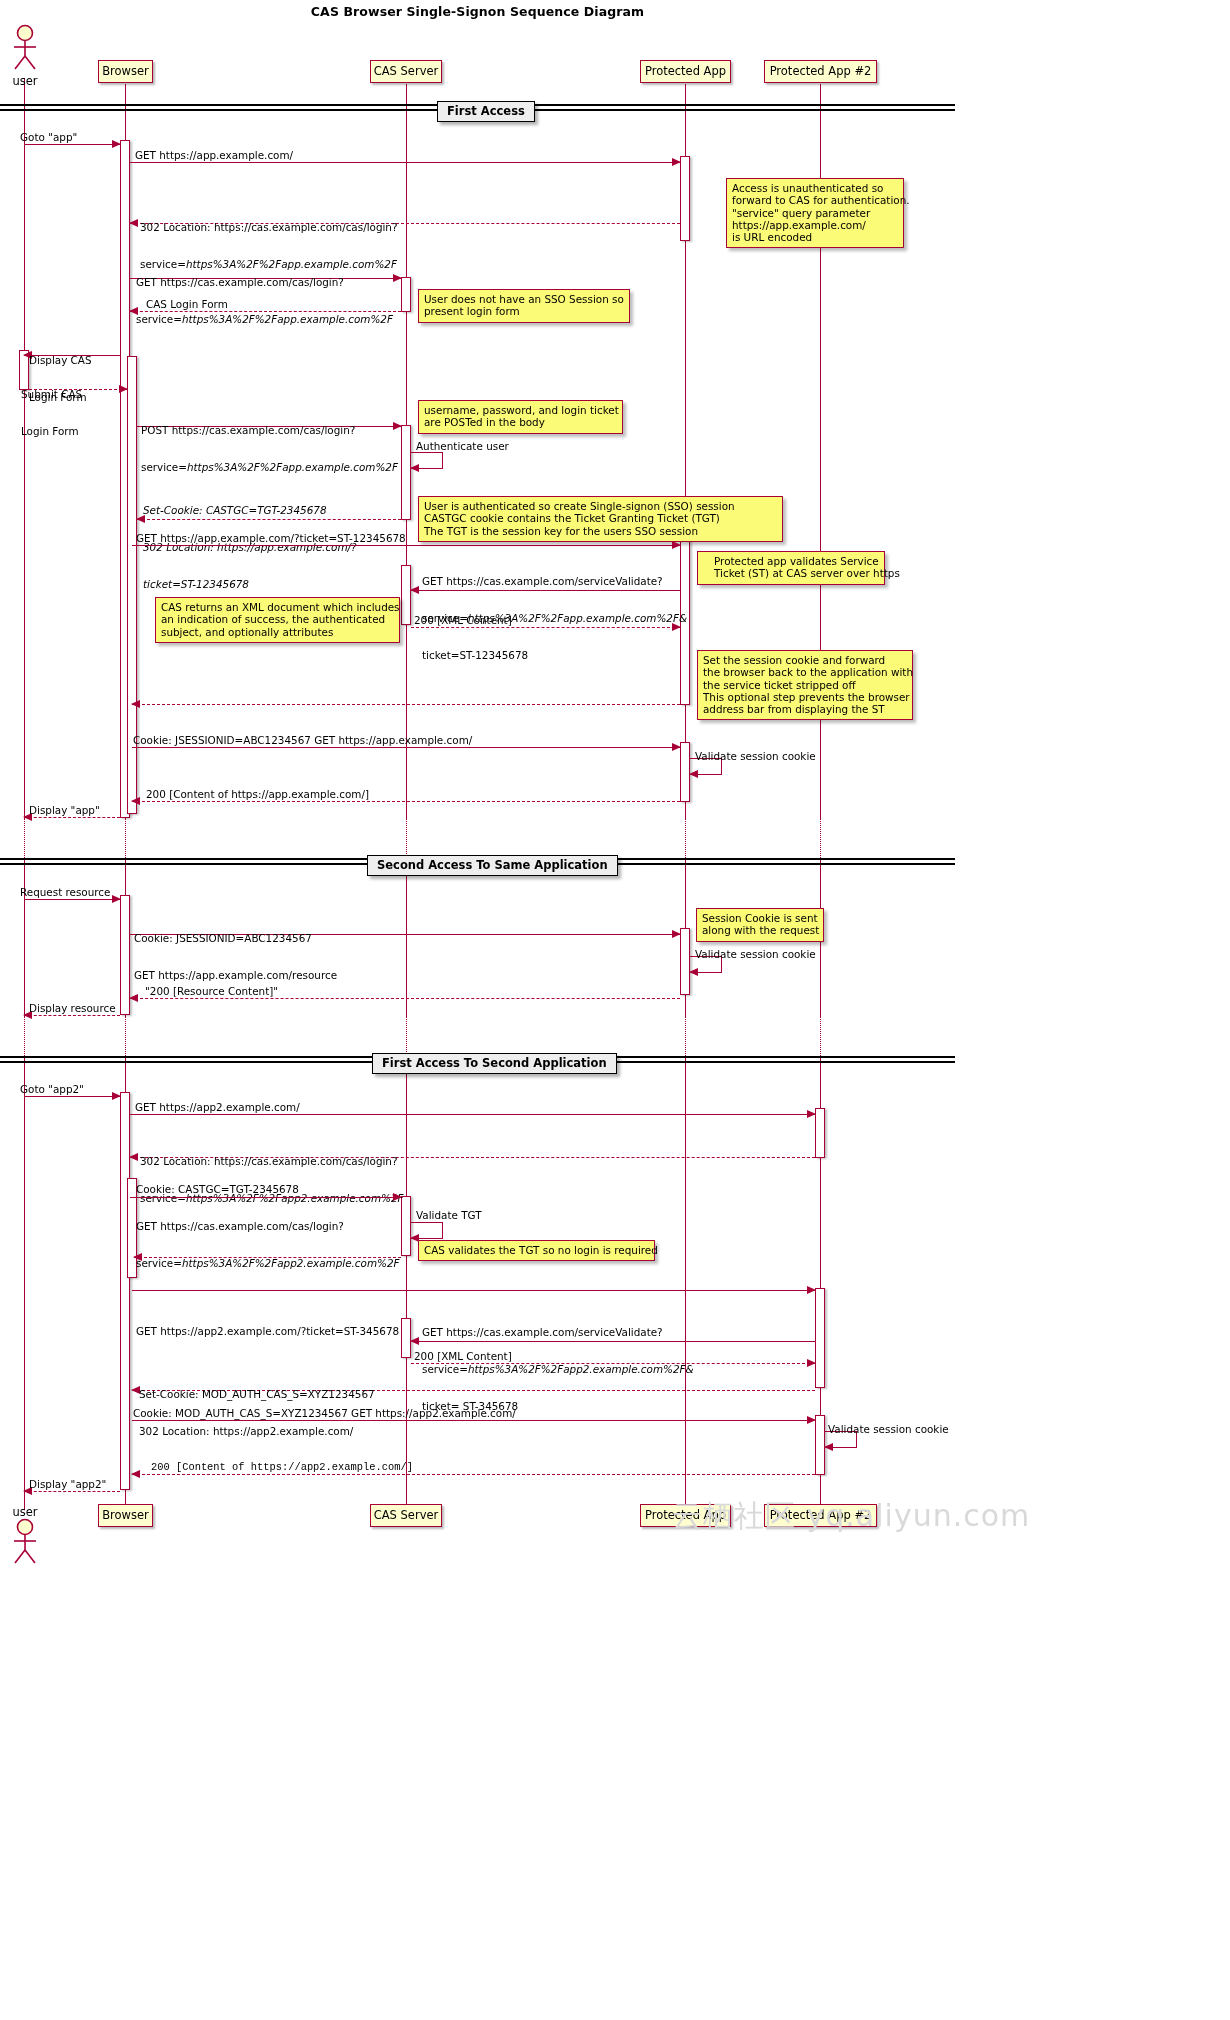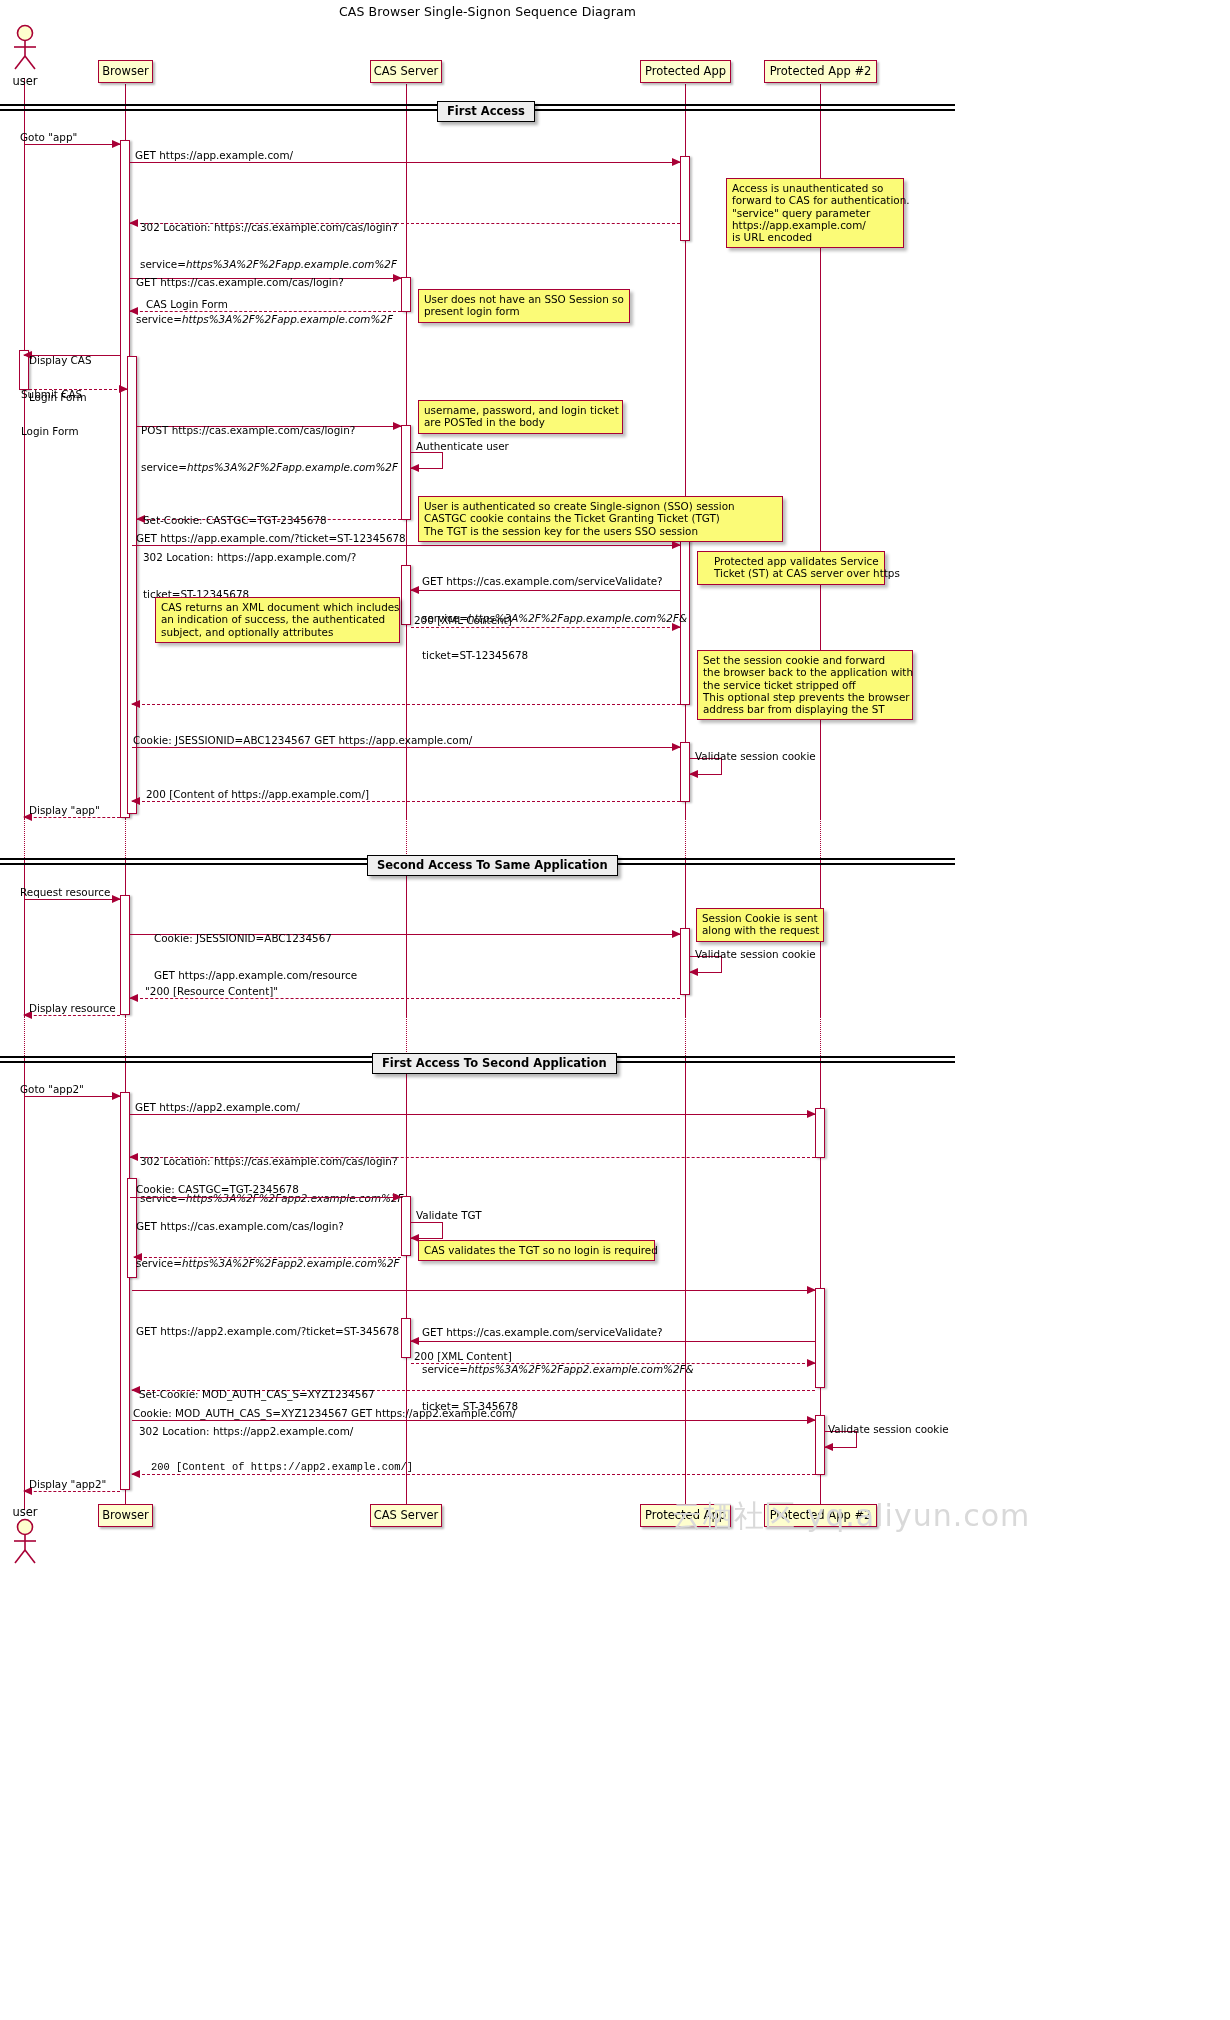--- a/index.html
+++ b/index.html
@@ -6,23 +6,22 @@
   body{
     font-family:"DejaVu Sans", sans-serif;
     width:1230px; height:2020px; position:relative;
     -webkit-font-smoothing:antialiased;
   }
   #stage{position:absolute; left:0; top:0; width:1230px; height:2020px; overflow:hidden;}
 
   
   .diagram-title{
     position:absolute; left:0; top:4px; width:955px;
-    text-align:center; font-weight:normal; font-size:12.5px; color:#000;
+    text-align:center; font-weight:bold; font-size:12.5px; color:#000;
     letter-spacing:.1px;
-    padding-left:10px;
   }
 
   
   .lifeline{position:absolute; width:1px; background:#A80036;}
 
   
   .participant{
     position:absolute; box-sizing:border-box;
     background:#FEFECE; border:1.4px solid #A80036;
     color:#000; font-size:11.5px; line-height:1;
@@ -279,21 +278,21 @@
     <div class="rgt" style="left:31px;top:0;height:16px;"></div>
     <div class="bot" style="left:0;top:16px;width:32px;"></div>
     <div class="head" style="left:-1px;top:11.5px;"></div>
   </div>
   <div class="msg-label" style="left:416px;top:440px;">Authenticate user</div>
 
   <div class="msg dashed" style="left:137px;top:519px;width:264px;">
     <div class="line"></div>
       <div class="head left"></div>
   </div>
-  <div class="msg-label" style="left:143px;top:490px;">
+  <div class="msg-label" style="left:143px;top:480px;font-style:italic;">
     <div>Set-Cookie: CASTGC=TGT-2345678</div>
     <div>302 Location: https://app.example.com/?</div>
     <div>ticket=ST-12345678</div>
   </div>
 
   <div class="note folded" style="left:418px;top:496px;width:365px;">User is authenticated so create Single-signon (SSO) session
 CASTGC cookie contains the Ticket Granting Ticket (TGT)
 The TGT is the session key for the users SSO session</div>
 
   <div class="msg" style="left:132px;top:545px;width:548px;">
@@ -374,21 +373,21 @@
   <div class="msg" style="left:24px;top:899px;width:96px;">
     <div class="line"></div>
       <div class="head right"></div>
   </div>
   <div class="msg-label" style="left:20px;top:886px;">Request resource</div>
 
   <div class="msg" style="left:130px;top:934px;width:550px;">
     <div class="line"></div>
       <div class="head right"></div>
   </div>
-  <div class="msg-label" style="left:134px;top:908px;padding-left:20px;">
+  <div class="msg-label" style="left:134px;top:908px;">
     <div>Cookie: JSESSIONID=ABC1234567</div>
     <div>GET https://app.example.com/resource</div>
   </div>
 
   <div class="note folded" style="left:696px;top:908px;width:128px;">Session Cookie is sent
 along with the request</div>
 
   <div class="selfmsg" style="left:690px;top:956px;width:32px;height:16px;">
     <div class="top" style="left:0;top:0;width:32px;"></div>
     <div class="rgt" style="left:31px;top:0;height:16px;"></div>

